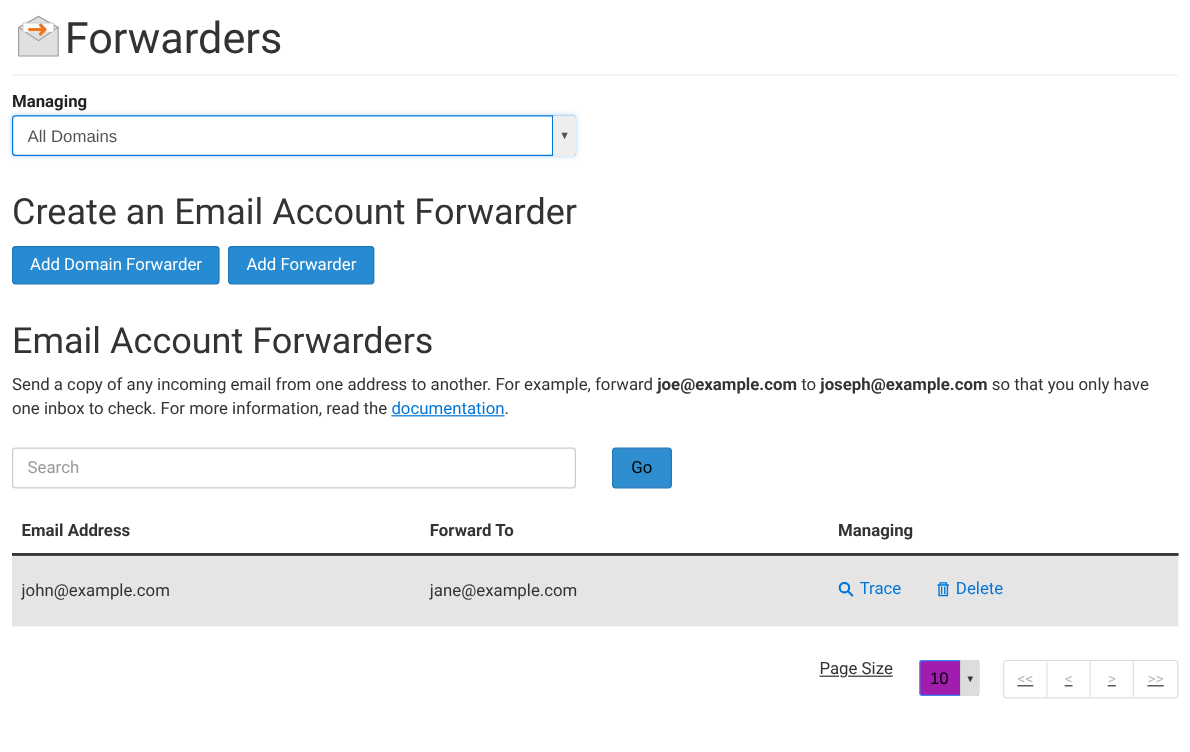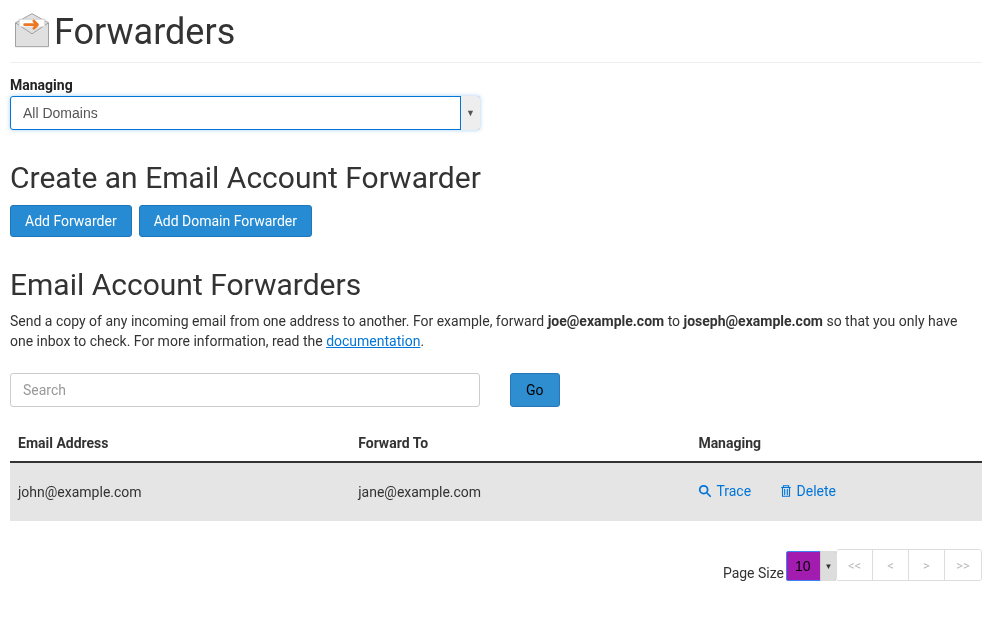--- a/index.html
+++ b/index.html
@@ -162,23 +162,24 @@
       margin-right: 24px;
       cursor: pointer;
     }
     .action-link svg {
       width: 14px;
       height: 14px;
     }
     .pagination-row {
       display: flex;
       justify-content: flex-end;
-      align-items: flex-end;
-      gap: 0;
+      align-items: flex-start;
+      gap: 20px;
       margin-top: 28px;
+      text-decoration: underline;
     }
     .page-size-label {
       font-size: 14px;
       color: #333;
       margin-right: 2px;
     }
     .page-size-select-wrapper {
       position: relative;
       display: inline-block;
     }
@@ -247,22 +248,22 @@
 <label class="managing-label">Managing</label>
 <div class="select-wrapper">
   <select class="select-main">
     <option>All Domains</option>
   </select>
   <div class="select-caret">▼</div>
 </div>
 
 <h2>Create an Email Account Forwarder</h2>
 <div class="btn-row">
+  <button class="btn">Add Domain Forwarder</button>
   <button class="btn">Add Forwarder</button>
-  <button class="btn">Add Domain Forwarder</button>
 </div>
 
 <h2>Email Account Forwarders</h2>
 <p class="desc">
   <span>Send a copy of any incoming email from one address to another. For example, forward </span><b>joe@example.com</b><span> to </span><b>joseph@example.com</b><span> so that you only have one inbox to check. For more information, read the </span><a href="#">documentation</a><span>.</span>
 </p>
 
 <div class="search-row">
   <input type="text" class="search-input" placeholder="Search" style="">
   <button class="btn-go">Go</button>

